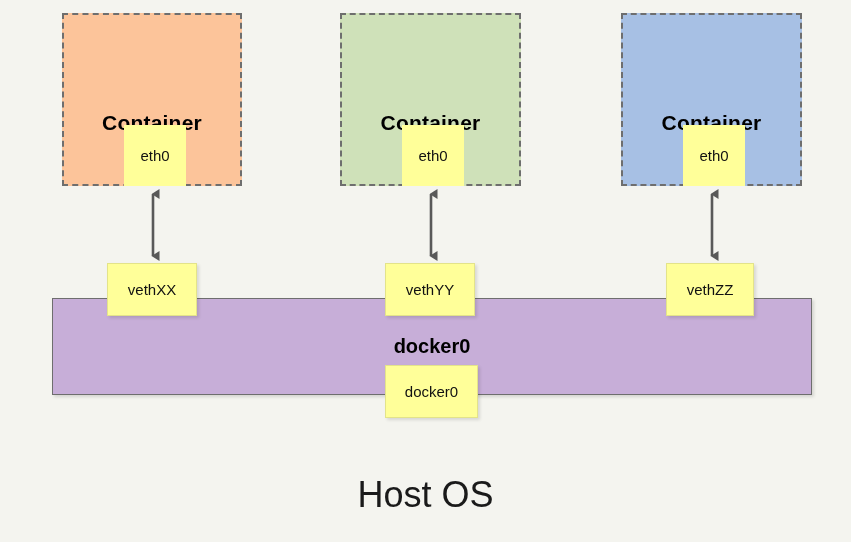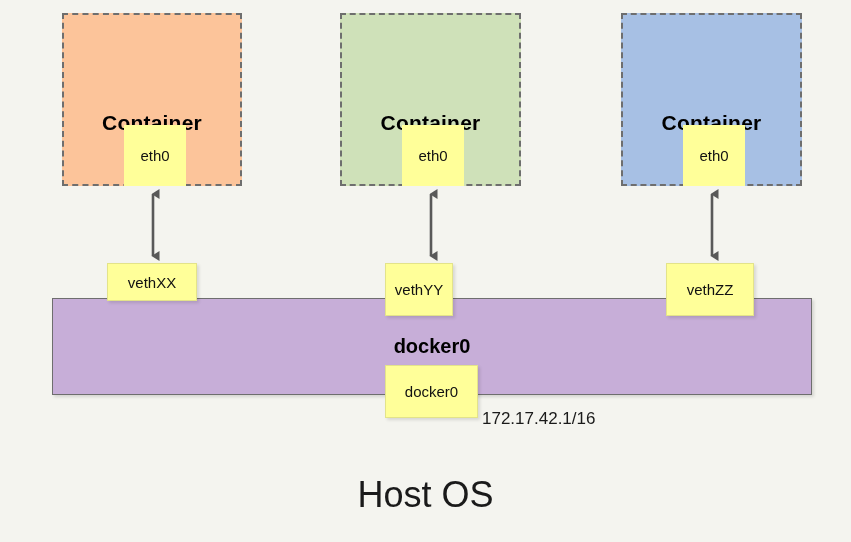--- a/index.html
+++ b/index.html
@@ -143,31 +143,30 @@
   </svg>
 
   <svg class="arrow-svg" style="left:702px; top:186px;" width="20" height="78" viewBox="0 0 20 78">
     <line x1="10" y1="8" x2="10" y2="70" stroke="#595959" stroke-width="2.6" marker-start="url(#ah-up)" marker-end="url(#ah-dn)"></line>
   </svg>
 
   <div id="docker-bar" style="left:52px; top:298px; width:760px; height:97px;">
     <div id="docker-bar-label">docker0</div>
   </div>
 
-  <div class="nic-box" style="left:107px; top:263px; width:90px; height:38px;">
+  <div class="nic-box" style="left:107px; top:263px; width:90px; height:53px;">
     <span>vethXX</span>
   </div>
-  <div class="nic-box" style="left:385px; top:263px; width:68px; height:53px;">
+  <div class="nic-box" style="left:385px; top:263px; width:90px; height:53px;">
     <span>vethYY</span>
   </div>
   <div class="nic-box" style="left:666px; top:263px; width:88px; height:53px;">
     <span>vethZZ</span>
   </div>
 
   <div class="nic-box" style="left:385px; top:365px; width:93px; height:53px;">
     <span>docker0</span>
   </div>
 
-  <div id="ip-label" style="left:482px; top:409px;">172.17.42.1/16</div>
 
   <div id="host-os-label" style="top:474px;">Host OS</div>
 
 </div>
 
 </body></html>

